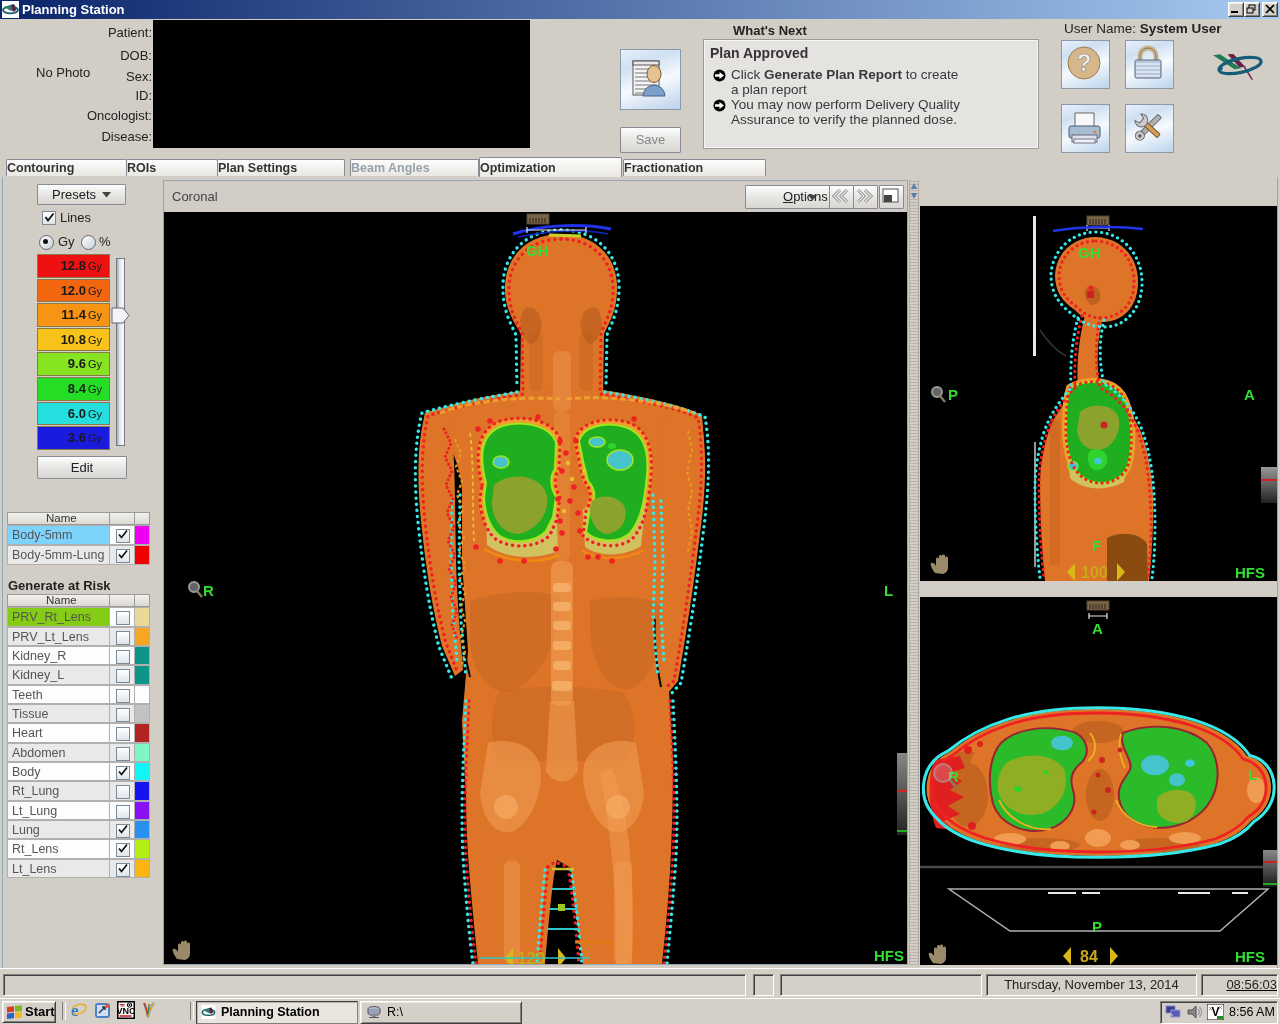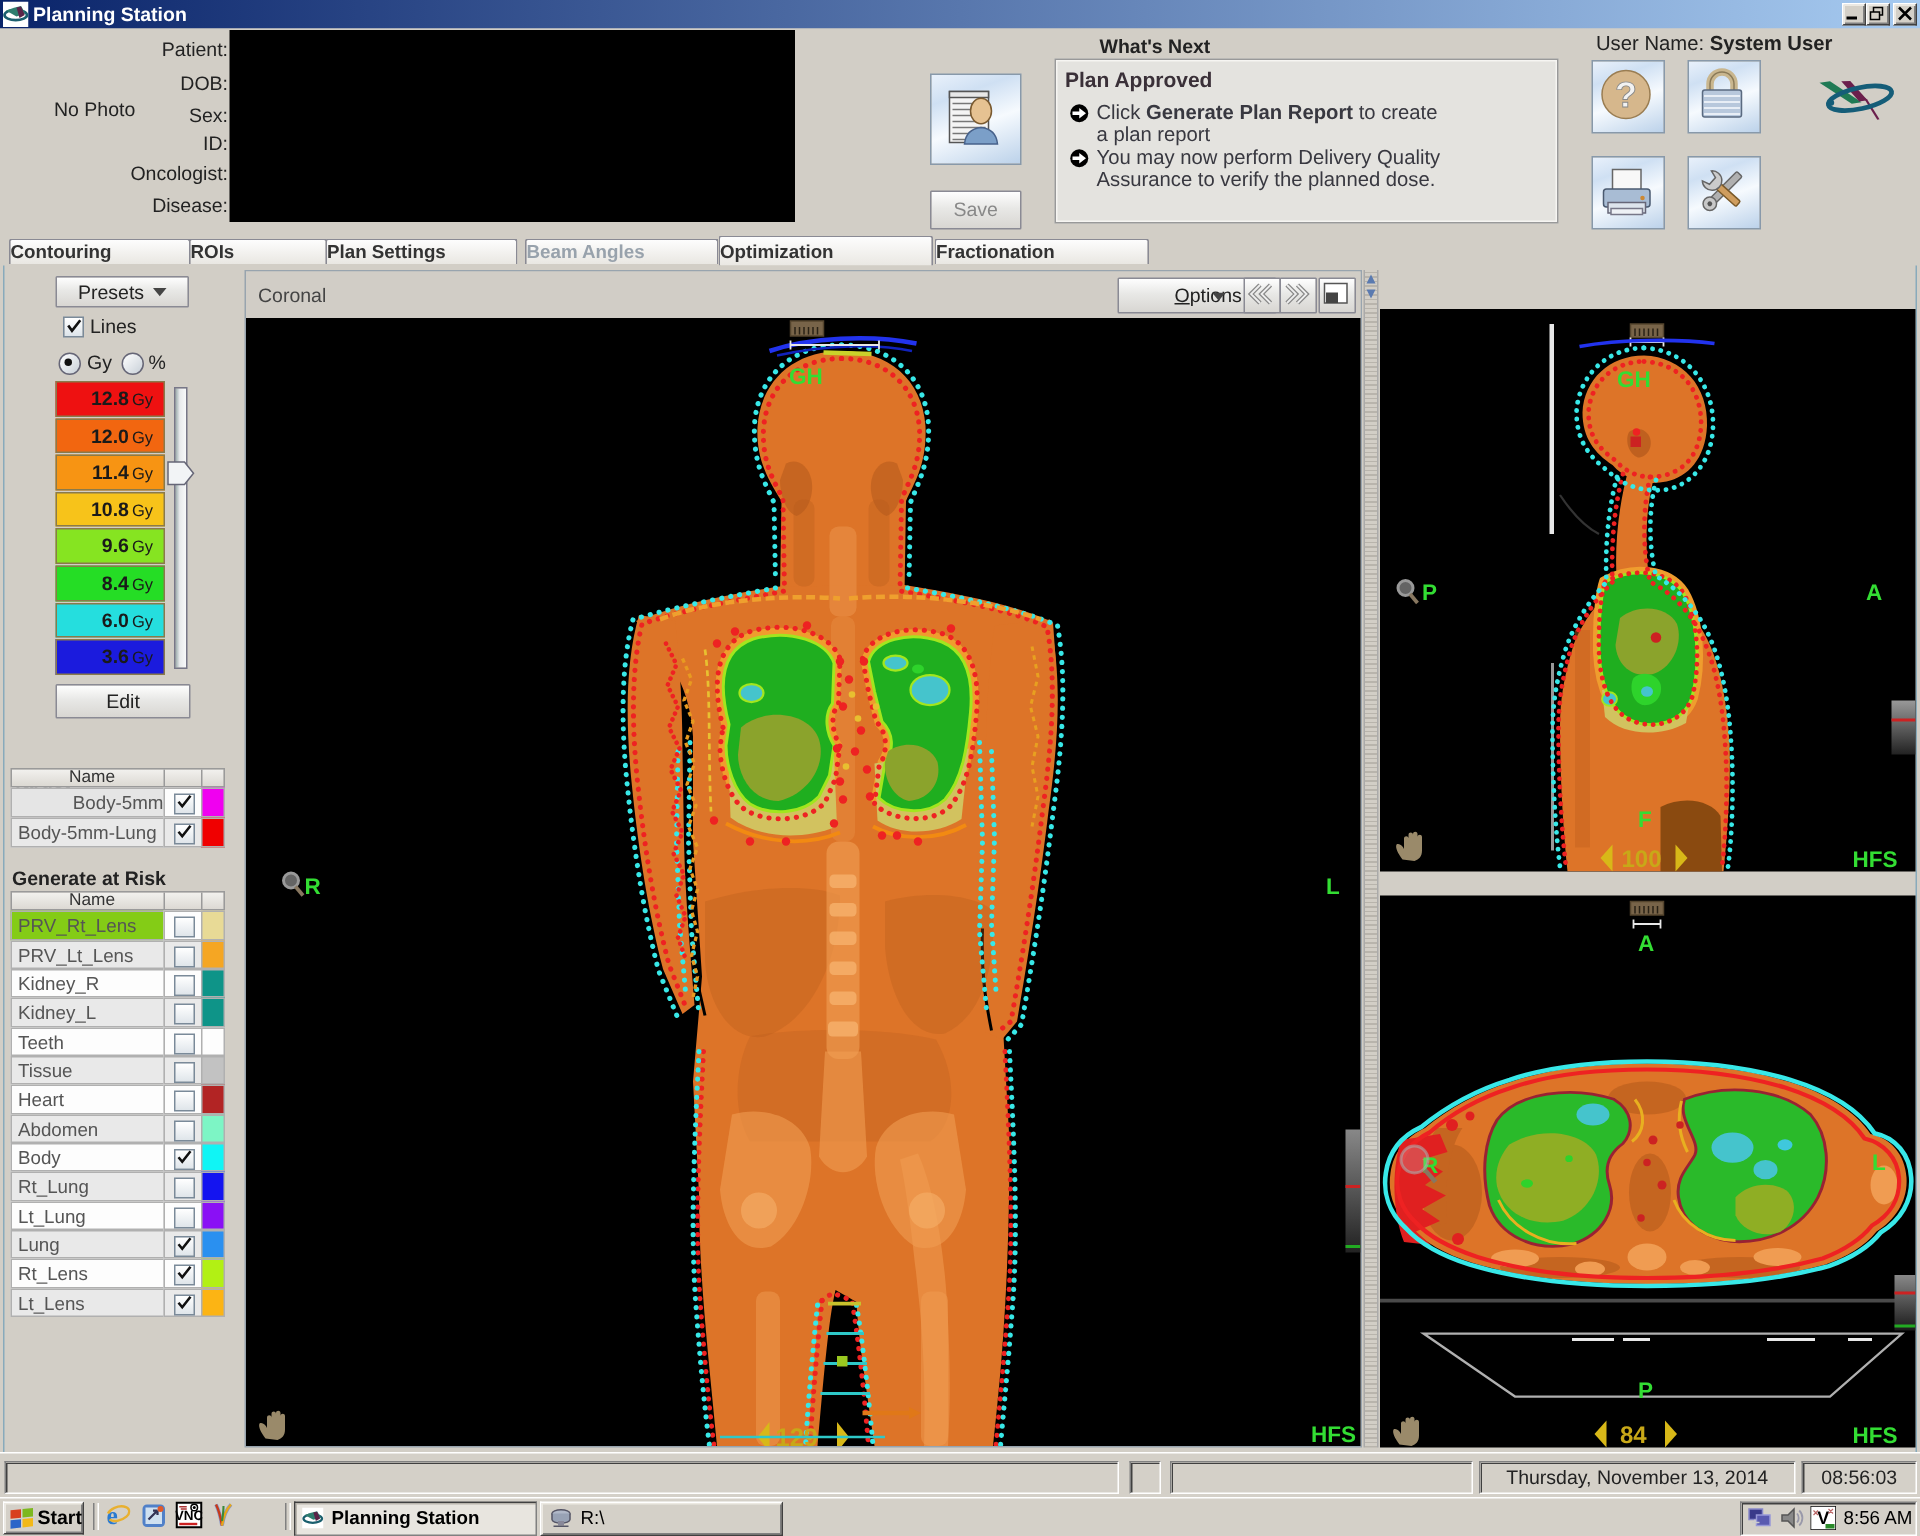--- a/index.html
+++ b/index.html
@@ -189,21 +189,21 @@
 
   <div class="abs" style="left:116px;top:81px;width:7px;height:186px;background:linear-gradient(90deg,#9aa,#e8eaec 40%,#f8f9fa);border:1px solid #778;"></div>
   <svg class="abs" style="left:111px;top:130px" width="19" height="17" viewBox="0 0 19 17">
       <path d="M1 1 L12 1 L18 8.5 L12 16 L1 16 Z" fill="#f2f4f6" stroke="#667"></path>
     </svg>
   <div class="abs jbtn" style="left:37px;top:279px;width:88px;height:21px;text-align:center;"><span style="font-size:13px;color:#222;line-height:21px;">Edit</span></div>
   <span class="abs" style="left:8px;top:336px;font-size:13px;font-weight:bold;color:#222;">Target</span>
   <div class="abs" style="left:7px;top:335px;width:149px;" id="targettbl">
     <div class="thead" style="top:0;"><span style="margin-left:38px;">Name</span></div>
     <div class="rrow" style="top:13px;height:20px;">
-        <div class="nm" style="background:#e5e5e5;text-align:right;">Body-5mm</div>
+        <div class="nm" style="background:#7dd3fc;">Body-5mm</div>
         <div class="ck" style="background:#fdfdfd;">
           <i class="cb">
             <svg width="12" height="12" viewBox="0 0 12 12">
               <path d="M2 5.5 L4.5 8.5 L10 1.5" fill="none" stroke="#111" stroke-width="1.7"></path>
             </svg>
           </i>
         </div>
         <div class="sw" style="background:#f000f0;"></div>
       </div>
     <div class="rrow" style="top:33px;height:20px;">
@@ -723,21 +723,21 @@
       <line x1="1263" y1="884" x2="1277" y2="884" stroke="#22aa22" stroke-width="2"></line>
     </svg>
   </div>
 </div>
 
 <div class="abs" style="left:0;top:968px;width:1280px;height:30px;background:#d4d0c8;border-top:1px solid #fff;">
   <div class="abs sunken" style="left:3px;top:5px;width:741px;height:20px;background:#d4d0c8;"></div>
   <div class="abs sunken" style="left:753px;top:5px;width:19px;height:20px;background:#d4d0c8;"></div>
   <div class="abs sunken" style="left:780px;top:5px;width:200px;height:20px;background:#d4d0c8;"></div>
   <div class="abs sunken" style="left:986px;top:5px;width:209px;height:20px;background:#d4d0c8;text-align:center;"><span style="font-size:13px;color:#222;line-height:19px;">Thursday, November 13, 2014</span></div>
-  <div class="abs sunken" style="left:1201px;top:5px;width:75px;height:20px;background:#d4d0c8;text-align:center;"><span style="font-size:13px;color:#222;line-height:19px;">08:56:03</span></div>
+  <div class="abs sunken" style="left:1201px;top:5px;width:75px;height:20px;background:#d4d0c8;text-align:right;text-decoration:underline;"><span style="font-size:13px;color:#222;line-height:19px;">08:56:03</span></div>
 </div>
 
 <div class="abs" style="left:0;top:998px;width:1280px;height:26px;background:#d4d0c8;border-top:1px solid #fff;" id="taskbar">
   <div class="abs btn3d" style="left:2px;top:2px;width:52px;height:20px;">
     <svg class="abs" style="left:3px;top:2px" width="17" height="16" viewBox="0 0 17 16">
         <g transform="skewY(-6)">
           <rect x="1" y="3" width="7" height="5.6" fill="#d83f1f"></rect>
           <rect x="9" y="3" width="7" height="5.6" fill="#7db81f"></rect>
           <rect x="1" y="9.6" width="7" height="5.6" fill="#2a64c8"></rect>
           <rect x="9" y="9.6" width="7" height="5.6" fill="#f2b818"></rect>

